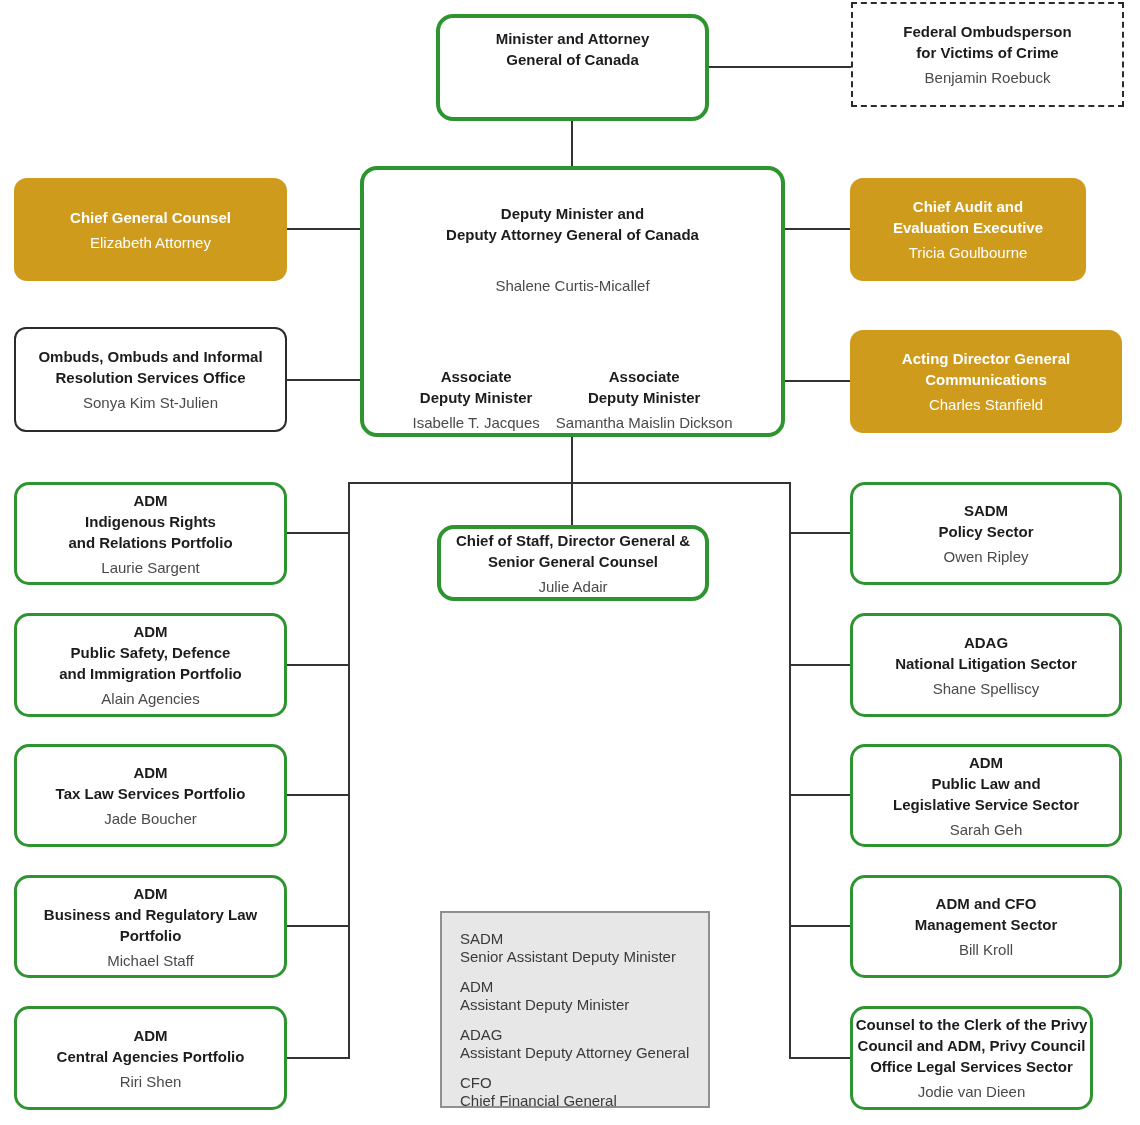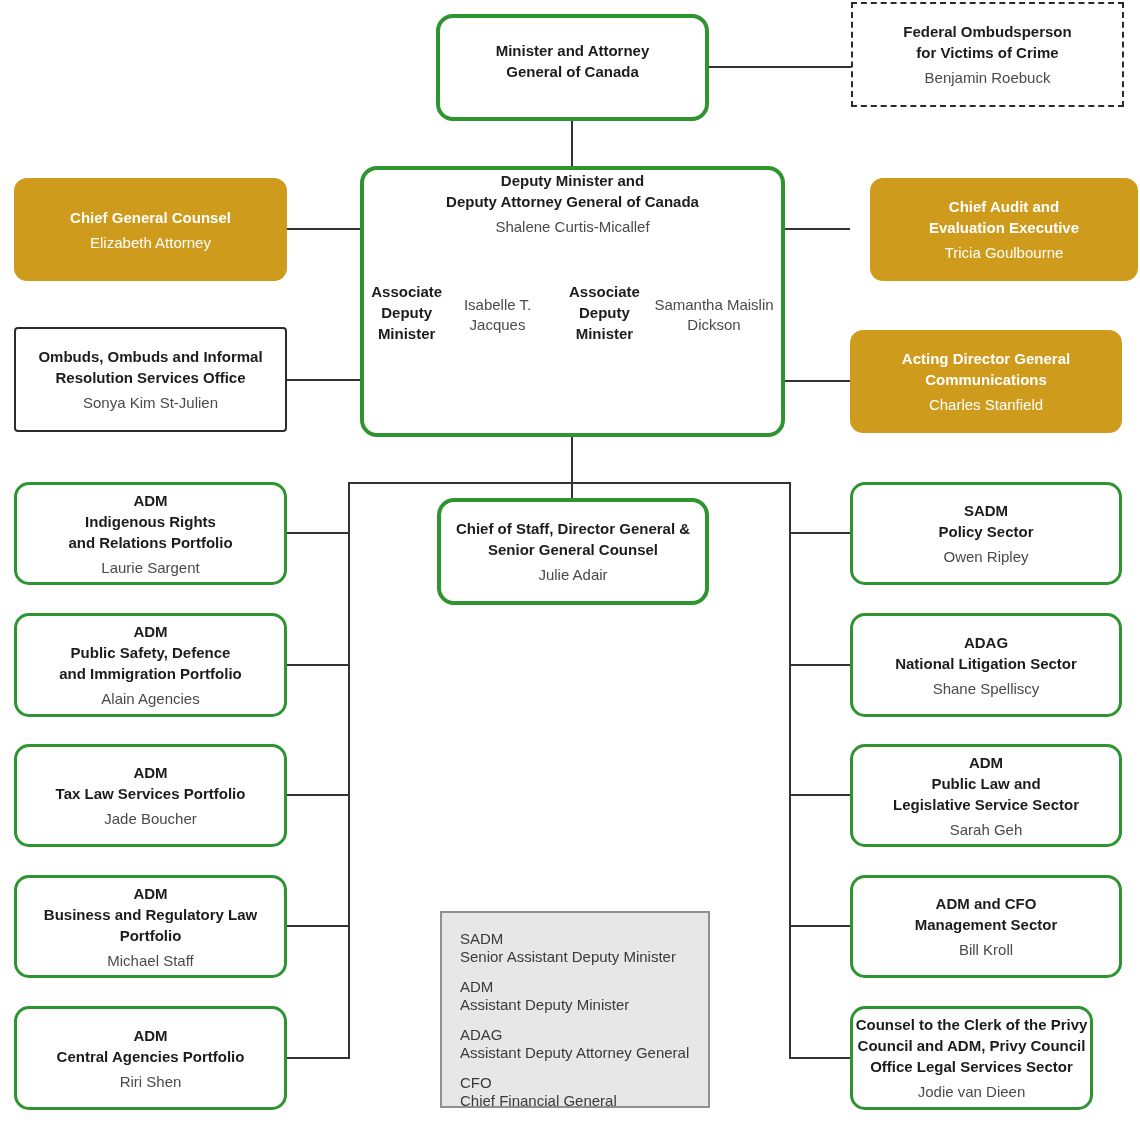--- a/index.html
+++ b/index.html
@@ -45,25 +45,25 @@
     color: var(--name-text);
     margin-top: 5px;
     white-space: pre-line;
   }
   .green { border: 3px solid var(--green); border-radius: 15px; }
   .green-thick { border: 4px solid var(--green); border-radius: 17px; }
   .gold { background: var(--gold); border-radius: 13px; border: none; }
   .gold .title { color: #ffffff; }
   .gold .name { color: #ffffff; }
   .dashed { border: 2px dashed var(--plain-border); border-radius: 0; }
-  .plain { border: 2px solid var(--plain-border); border-radius: 4px; }
-  .top-align { justify-content: flex-start; padding-top: 22px; }
-  .deputy { justify-content: flex-start; }
+  .plain { border: 2px solid var(--plain-border); border-radius: 12px; }
+  .top-align { justify-content: flex-start; padding-top: 10px; }
+  .deputy { justify-content: space-between; padding-top: 33px; }
   .assoc-row { display: flex; flex-direction: row; gap: 16px; margin-top: 44px; justify-content: center; }
-  .assoc { display: flex; flex-direction: row; align-items: center; text-align: center; }
+  .assoc { display: flex; flex-direction: column; align-items: center; text-align: center; }
   .legend {
     position: absolute;
     box-sizing: border-box;
     background: var(--legend-bg);
     border: 2px solid var(--legend-border);
     text-align: left;
     padding: 17px 10px 10px 18px;
   }
   .legend-item { margin-bottom: 12px; }
   .legend-item div {
@@ -125,39 +125,39 @@
         <div class="name">Isabelle T. Jacques</div>
       </div>
       <div class="assoc">
         <div class="title">Associate
 Deputy Minister</div>
         <div class="name">Samantha Maislin Dickson</div>
       </div>
     </div>
   </div>
 
-  <div class="node gold" style="left:870px;top:178px;width:268px;height:103px">
+  <div class="node gold" style="left:850px;top:178px;width:236px;height:103px">
     <div class="title">Chief Audit and
 Evaluation Executive</div>
     <div class="name">Tricia Goulbourne</div>
   </div>
 
   <div class="node plain" style="left:14px;top:327px;width:273px;height:105px">
     <div class="title">Ombuds, Ombuds and Informal
 Resolution Services Office</div>
     <div class="name">Sonya Kim St-Julien</div>
   </div>
 
   <div class="node gold" style="left:850px;top:330px;width:272px;height:103px">
     <div class="title">Acting Director General
 Communications</div>
     <div class="name">Charles Stanfield</div>
   </div>
 
-  <div class="node green-thick" style="left:437px;top:498px;width:272px;height:107px">
+  <div class="node green-thick" style="left:437px;top:525px;width:272px;height:76px">
     <div class="title">Chief of Staff, Director General &amp;
 Senior General Counsel</div>
     <div class="name">Julie Adair</div>
   </div>
 
   <div class="node green" style="left:14px;top:482px;width:273px;height:103px">
     <div class="title">ADM
 Indigenous Rights
 and Relations Portfolio</div>
     <div class="name">Laurie Sargent</div>

